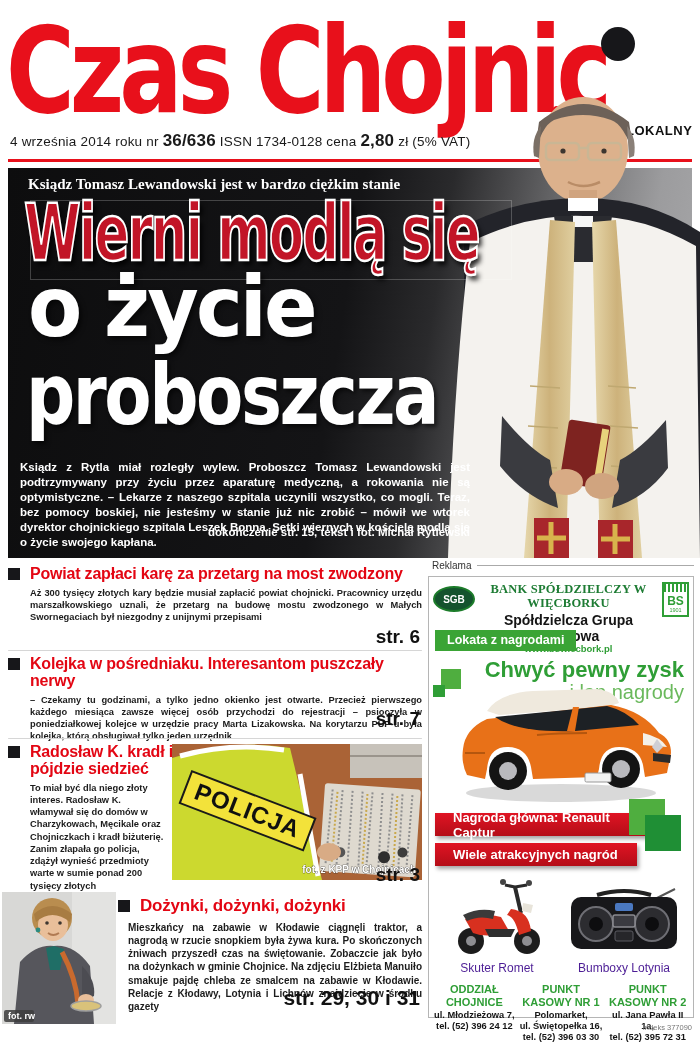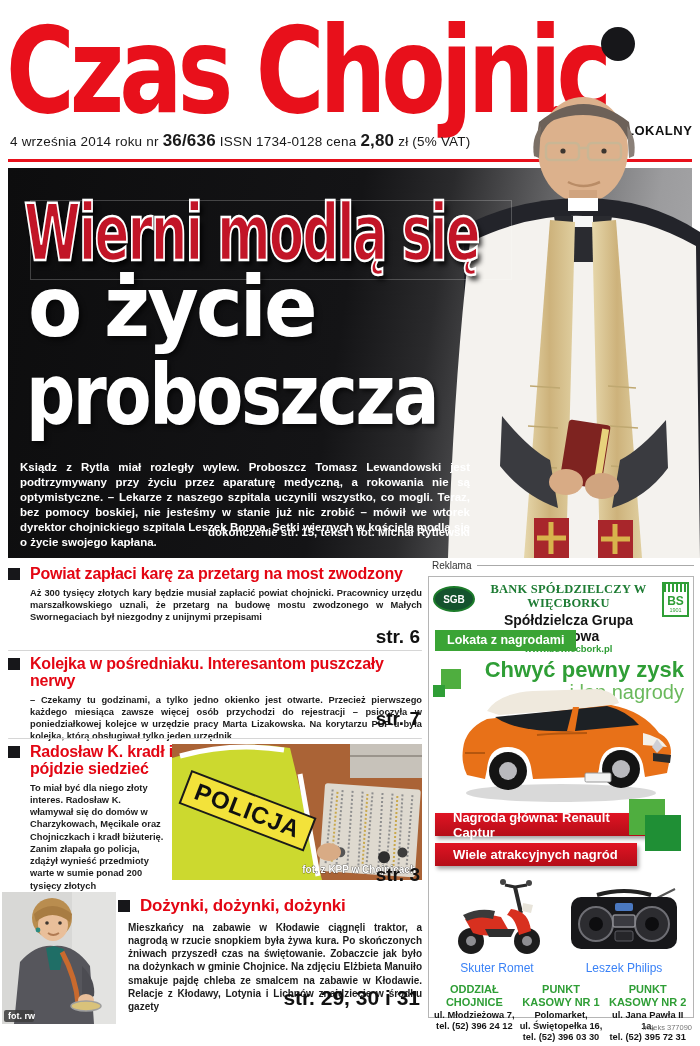--- a/index.html
+++ b/index.html
@@ -149,21 +149,21 @@
   .ad-banner{
     position:absolute; left:6px; height:23px; display:flex; align-items:center;
     background:linear-gradient(180deg,#e01423,#b40d18); color:#fff;
     font-size:13px; font-weight:700; padding:0 18px;
     box-shadow:2px 3px 4px rgba(0,0,0,0.35);
   }
   #ad-banner-1{ top:236px; width:222px; }
   #ad-banner-2{ top:266px; width:202px; }
   #scooter{ position:absolute; left:16px; top:296px; width:104px; height:84px; }
   #boombox{ position:absolute; left:138px; top:310px; width:114px; height:66px; }
-  .prize-label{ position:absolute; top:384px; font-size:12px; color:#3b82f6; text-align:center; }
+  .prize-label{ position:absolute; top:384px; font-size:12px; color:#4c1d95; text-align:center; }
   #prize-1{ left:12px; width:112px; }
   #prize-2{ left:134px; width:122px; }
   #branches{ position:absolute; left:2px; top:406px; width:260px; display:flex; }
   .branch{ flex:1; text-align:center; line-height:1.18; }
   .branch .bname{ font-size:11px; font-weight:800; color:#2f9e36; white-space:pre-line; }
   .branch .bdetails{ font-size:9.3px; font-weight:700; color:#151515; white-space:pre-line; margin-top:1px; }
   #indeks{ position:absolute; right:8px; top:1023px; font-size:7.5px; color:#777; }
   svg text{ font-family:"Liberation Sans", sans-serif; }
 </style>
 </head>
@@ -175,20 +175,21 @@
   <div id="masthead-j-dot"></div>
   <div id="masthead-t"></div>
   <div id="masthead-tagline">LOKALNY</div>
 
   <div id="dateline">
     <span>4 września 2014 roku nr </span><b>36/636</b><span> ISSN 1734-0128 cena </span><b>2,80</b><span> zł (5% VAT)</span>
   </div>
   <div id="red-rule"></div>
 
   <div id="hero">
+    <div id="hero-kicker">Ksiądz Tomasz Lewandowski jest w bardzo ciężkim stanie</div>
     <div id="hero-redbox"></div>
     <div id="hero-headline-red">Wierni modlą się</div>
     <div id="hero-headline-w1" class="hero-headline-white">o życie</div>
     <div id="hero-headline-w2" class="hero-headline-white">proboszcza</div>
     <div id="hero-lead">Ksiądz z Rytla miał rozległy wylew. Proboszcz Tomasz Lewandowski jest podtrzymywany przy życiu przez aparaturę medyczną, a rokowania nie są optymistyczne. – Lekarze z naszego szpitala uczynili wszystko, co mogli. Teraz, bez pomocy boskiej, nie jesteśmy w stanie już nic zrobić – mówił we wtorek dyrektor chojnickiego szpitala Leszek Bonna. Setki wiernych w kościele modlą się o życie swojego kapłana.</div>
     <div id="hero-lead-footer">dokończenie str. 15, tekst i fot. Michał Rytlewski</div>
 
     <svg id="priest" viewBox="0 0 292 472">
       <defs>
         <linearGradient id="gold" x1="0" y1="0" x2="1" y2="0">
@@ -390,21 +391,21 @@
       <circle cx="29" cy="37" r="17" fill="#2c2c30" stroke="#6e6e74" stroke-width="2"></circle>
       <circle cx="29" cy="37" r="7" fill="#0d0d0f"></circle>
       <circle cx="85" cy="37" r="17" fill="#2c2c30" stroke="#6e6e74" stroke-width="2"></circle>
       <circle cx="85" cy="37" r="7" fill="#0d0d0f"></circle>
       <rect x="48" y="16" width="18" height="8" rx="2" fill="#4a78c0"></rect>
       <rect x="46" y="28" width="22" height="12" rx="2" fill="#3a3a40" stroke="#8a8a90" stroke-width="1.5"></rect>
       <rect x="48" y="44" width="18" height="10" rx="2" fill="#26262a" stroke="#5a5a60" stroke-width="1"></rect>
     </svg>
 
     <div id="prize-1" class="prize-label">Skuter Romet</div>
-    <div id="prize-2" class="prize-label">Leszek Philips</div>
+    <div id="prize-2" class="prize-label">Bumboxy Lotynia</div>
 
     <div id="branches">
       <div class="branch">
         <div class="bname">ODDZIAŁ
 CHOJNICE</div>
         <div class="bdetails">ul. Młodzieżowa 7,
 tel. (52) 396 24 12</div>
       </div>
       <div class="branch">
         <div class="bname">PUNKT

